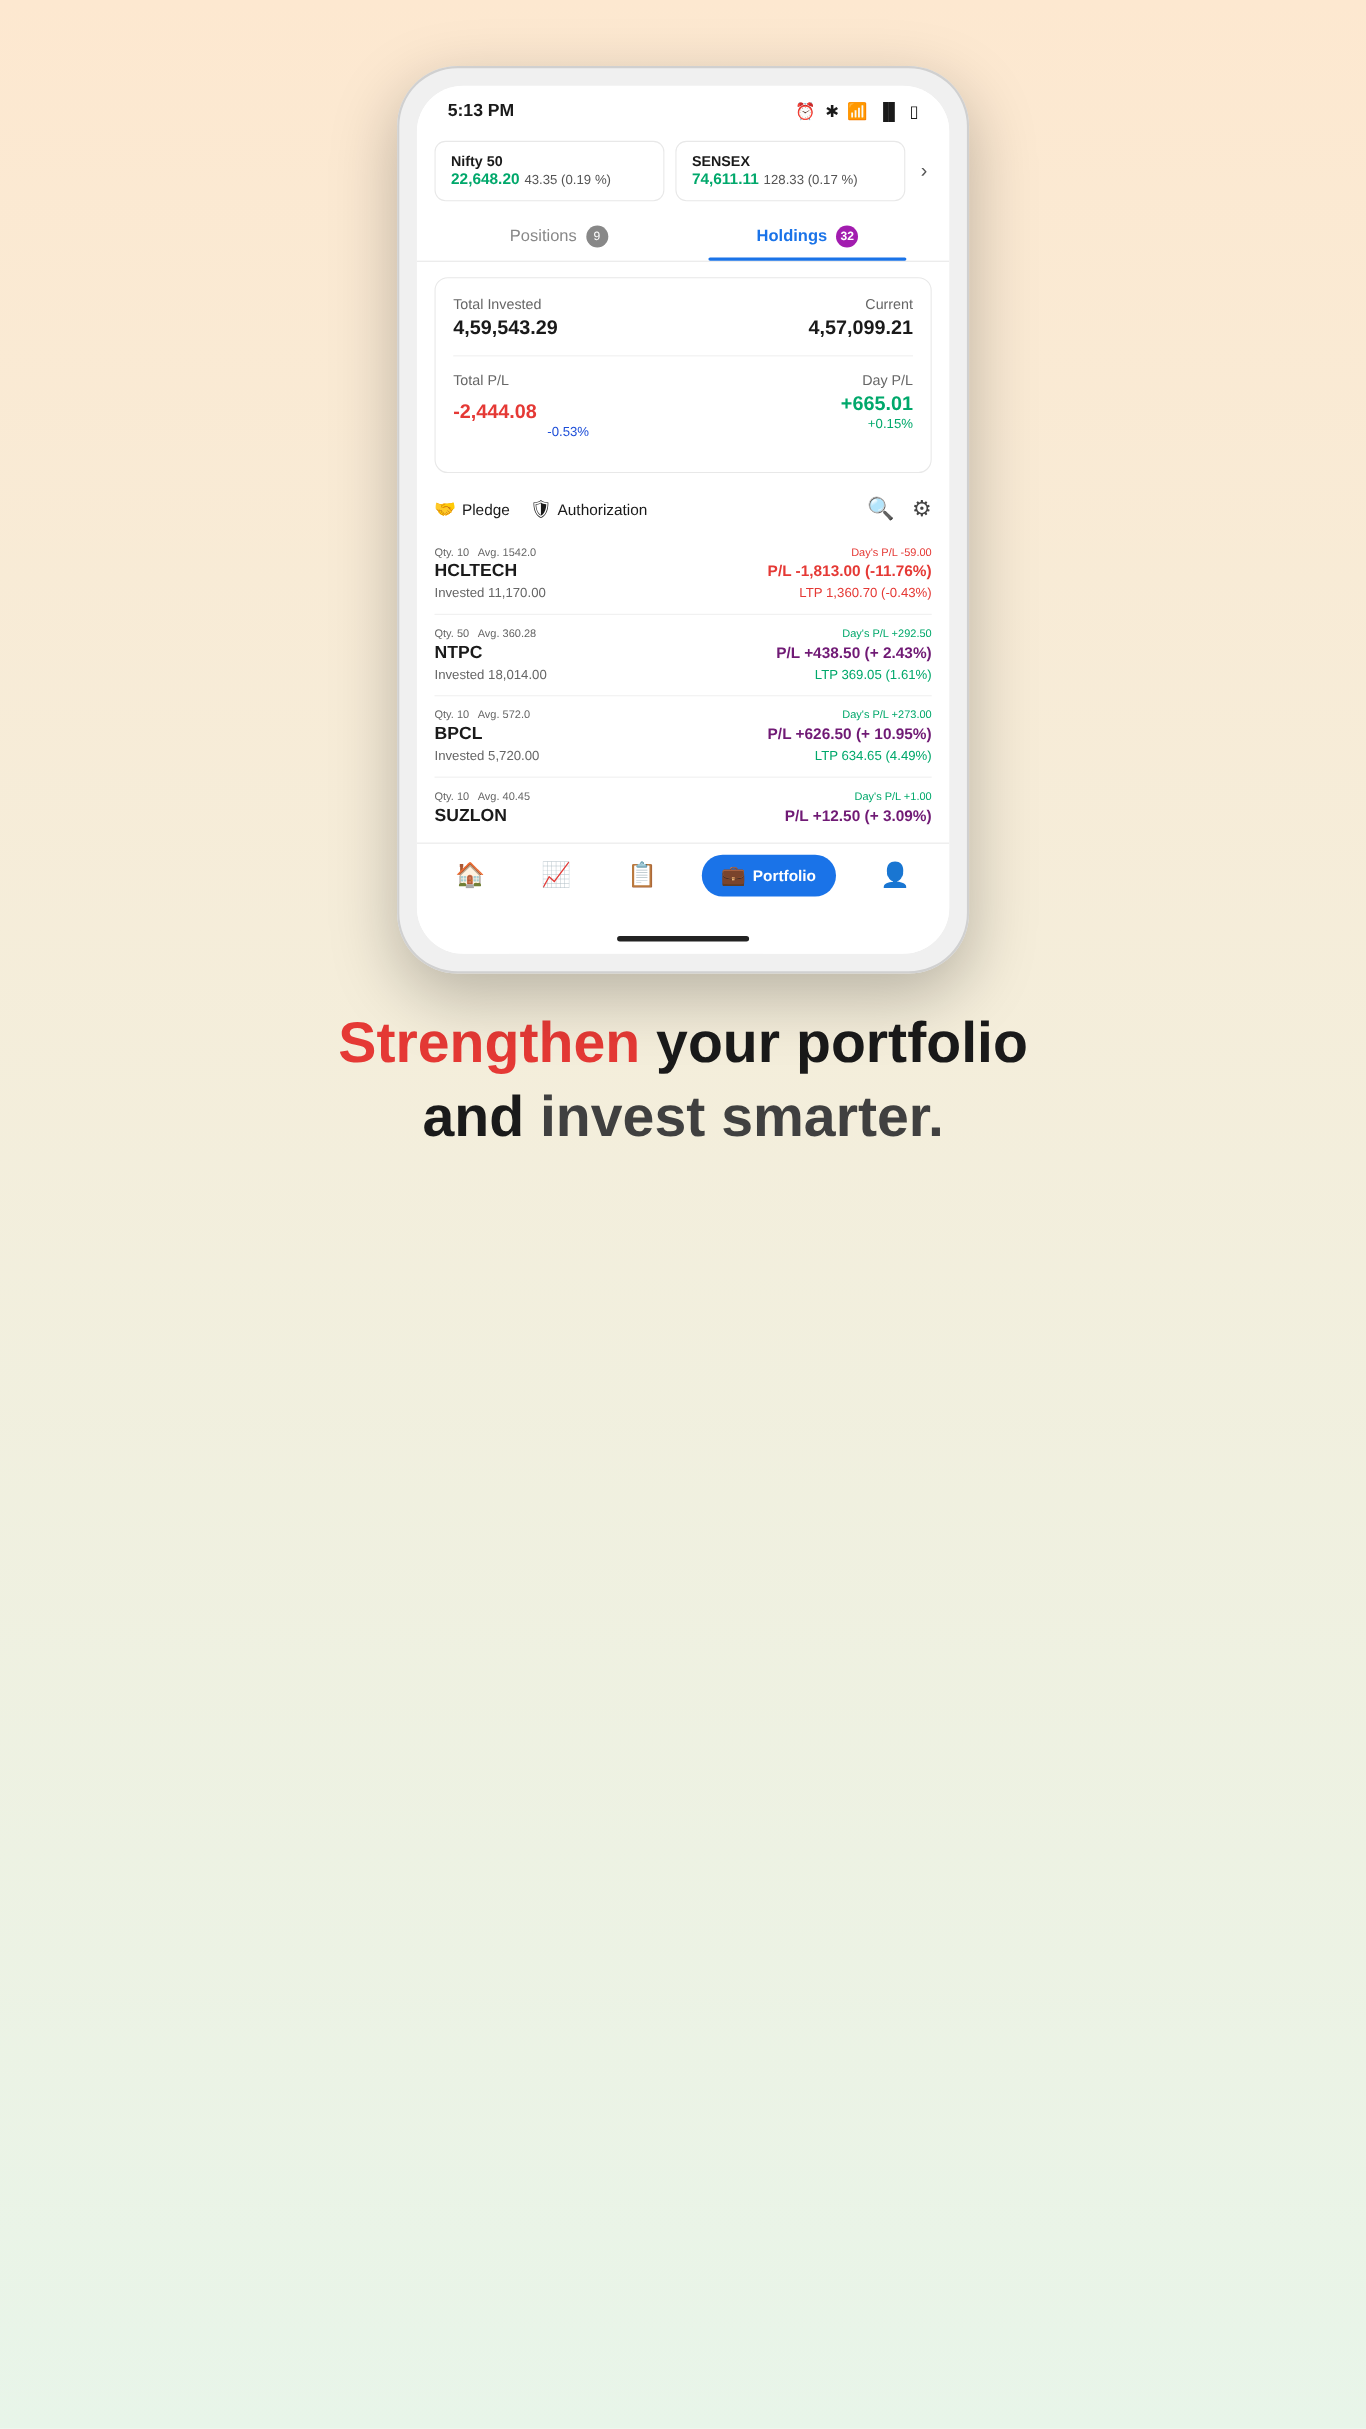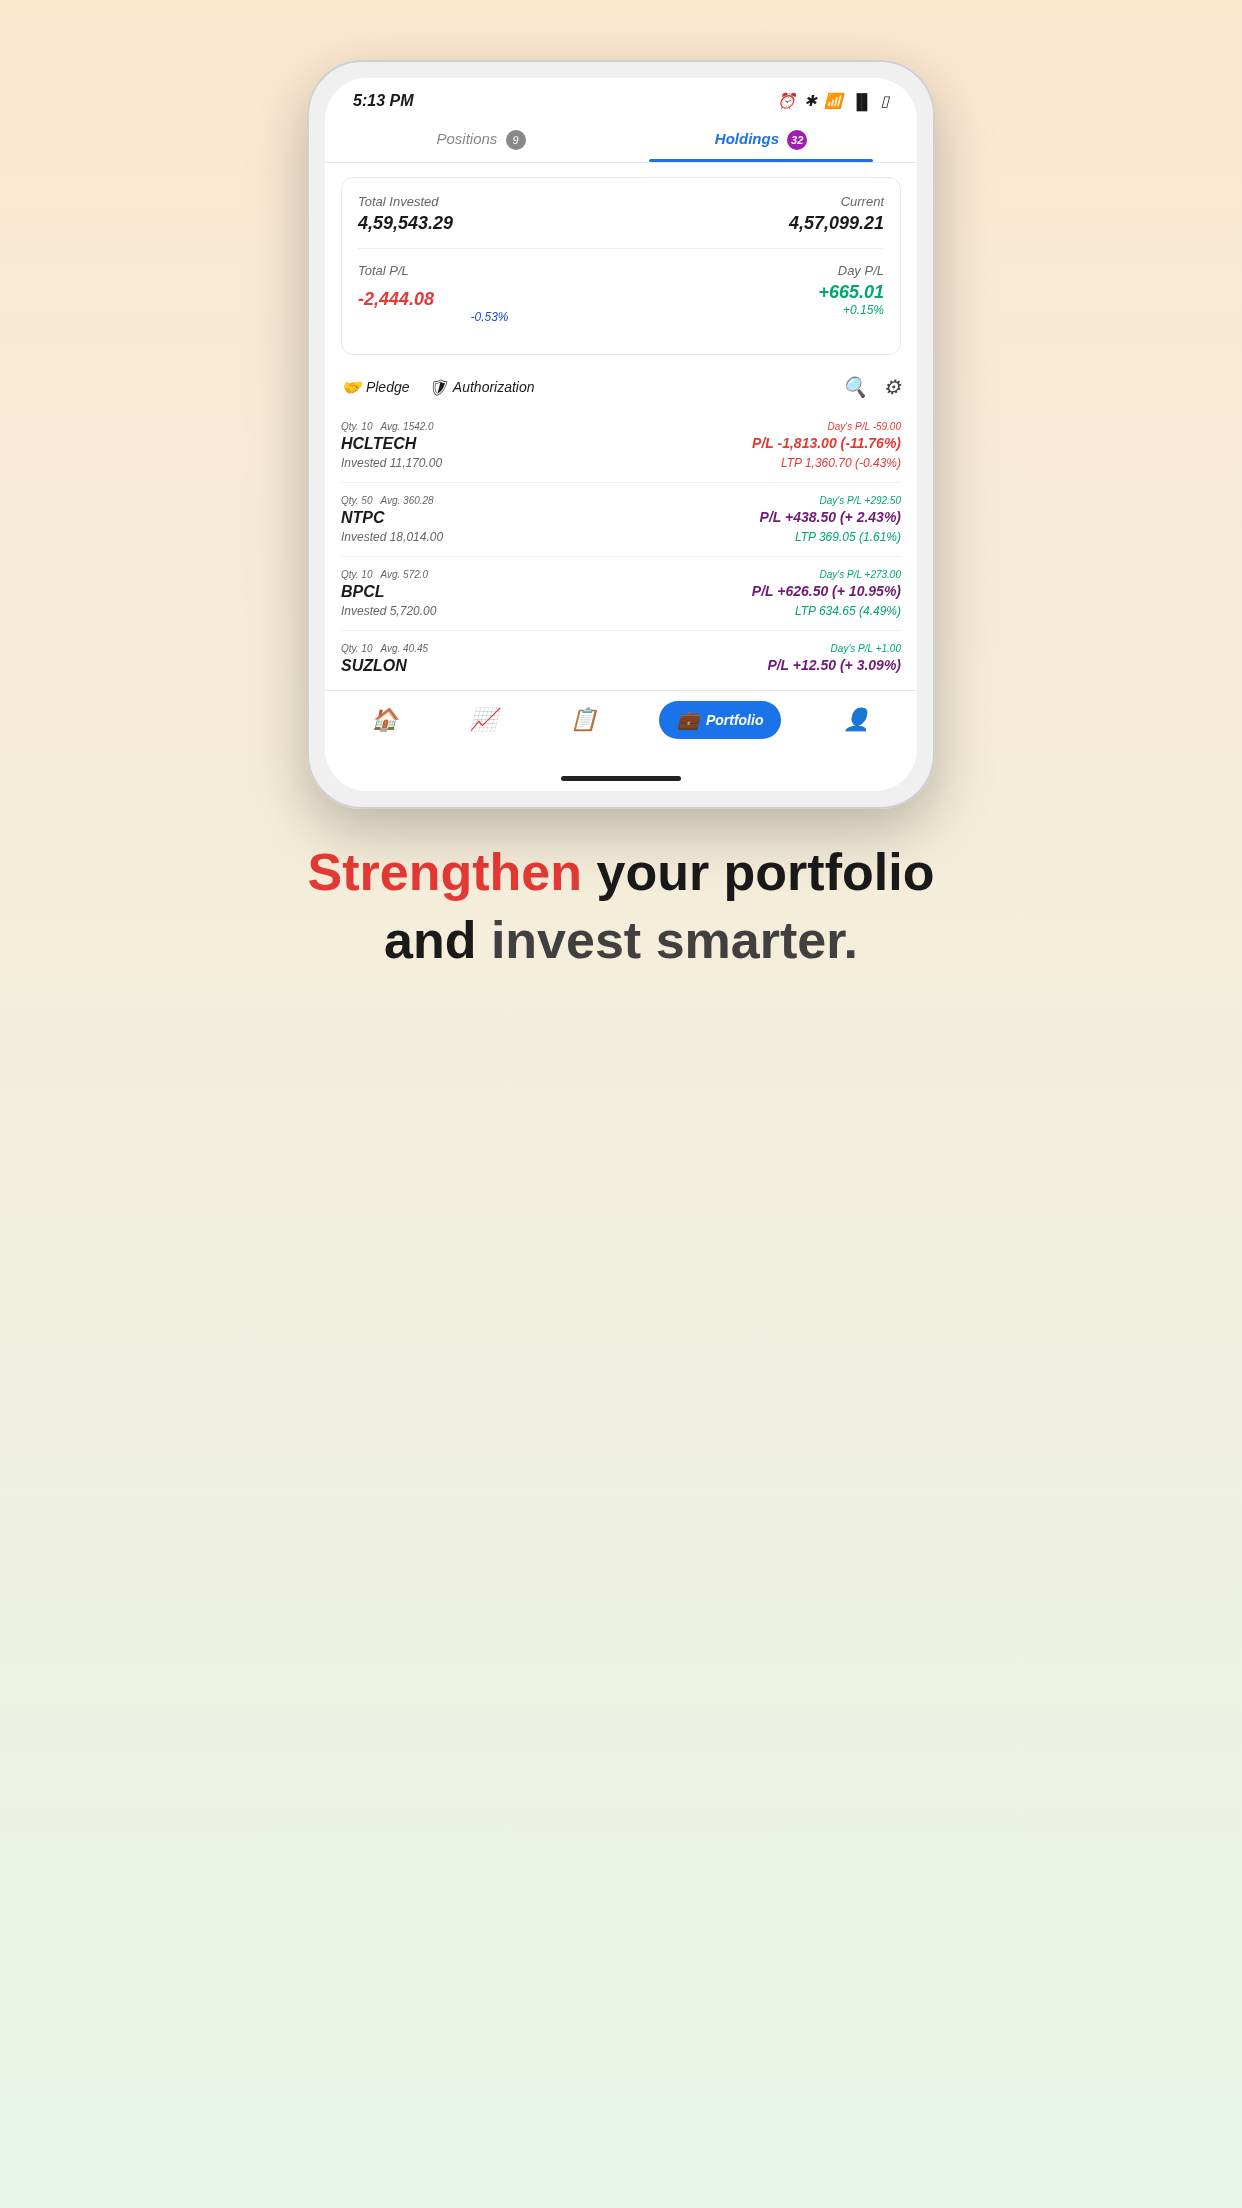--- a/index.html
+++ b/index.html
@@ -12,23 +12,22 @@
       display: flex;
       flex-direction: column;
       align-items: center;
       justify-content: flex-start;
       font-family: -apple-system, BlinkMacSystemFont, 'Segoe UI', sans-serif;
       overflow: hidden;
     }
 
     .phone-wrapper {
       position: relative;
-      width: 628px;
+      width: 520px;
       margin-top: 60px;
-      font-style: italic;
     }
 
     .phone-frame {
       background: #f0f0f0;
       border-radius: 55px;
       padding: 18px;
       box-shadow: 0 20px 60px rgba(0,0,0,0.25), inset 0 0 0 2px #d0d0d0;
       position: relative;
     }
 
@@ -412,20 +411,37 @@
         <span class="status-time">5:13 PM</span>
         <div class="status-icons">
           <span>⏰</span>
           <span>✱</span>
           <span>📶</span>
           <span>▐▌</span>
           <span>▯</span>
         </div>
       </div>
 
+      <div class="market-row">
+        <div class="market-card">
+          <div class="market-name">Nifty 50</div>
+          <div>
+            <span class="market-price">22,648.20</span>
+            <span class="market-change"> <span>43.35 (0.19 %)</span></span>
+          </div>
+        </div>
+        <div class="market-card">
+          <div class="market-name">SENSEX</div>
+          <div>
+            <span class="market-price">74,611.11</span>
+            <span class="market-change"> <span>128.33 (0.17 %)</span></span>
+          </div>
+        </div>
+        <span class="market-arrow">›</span>
+      </div>
 
       <div class="tabs-row">
         <div class="tab">
           <span>Positions</span>
           <span class="tab-badge">9</span>
         </div>
         <div class="tab active">
           <span>Holdings</span>
           <span class="tab-badge">32</span>
         </div>

